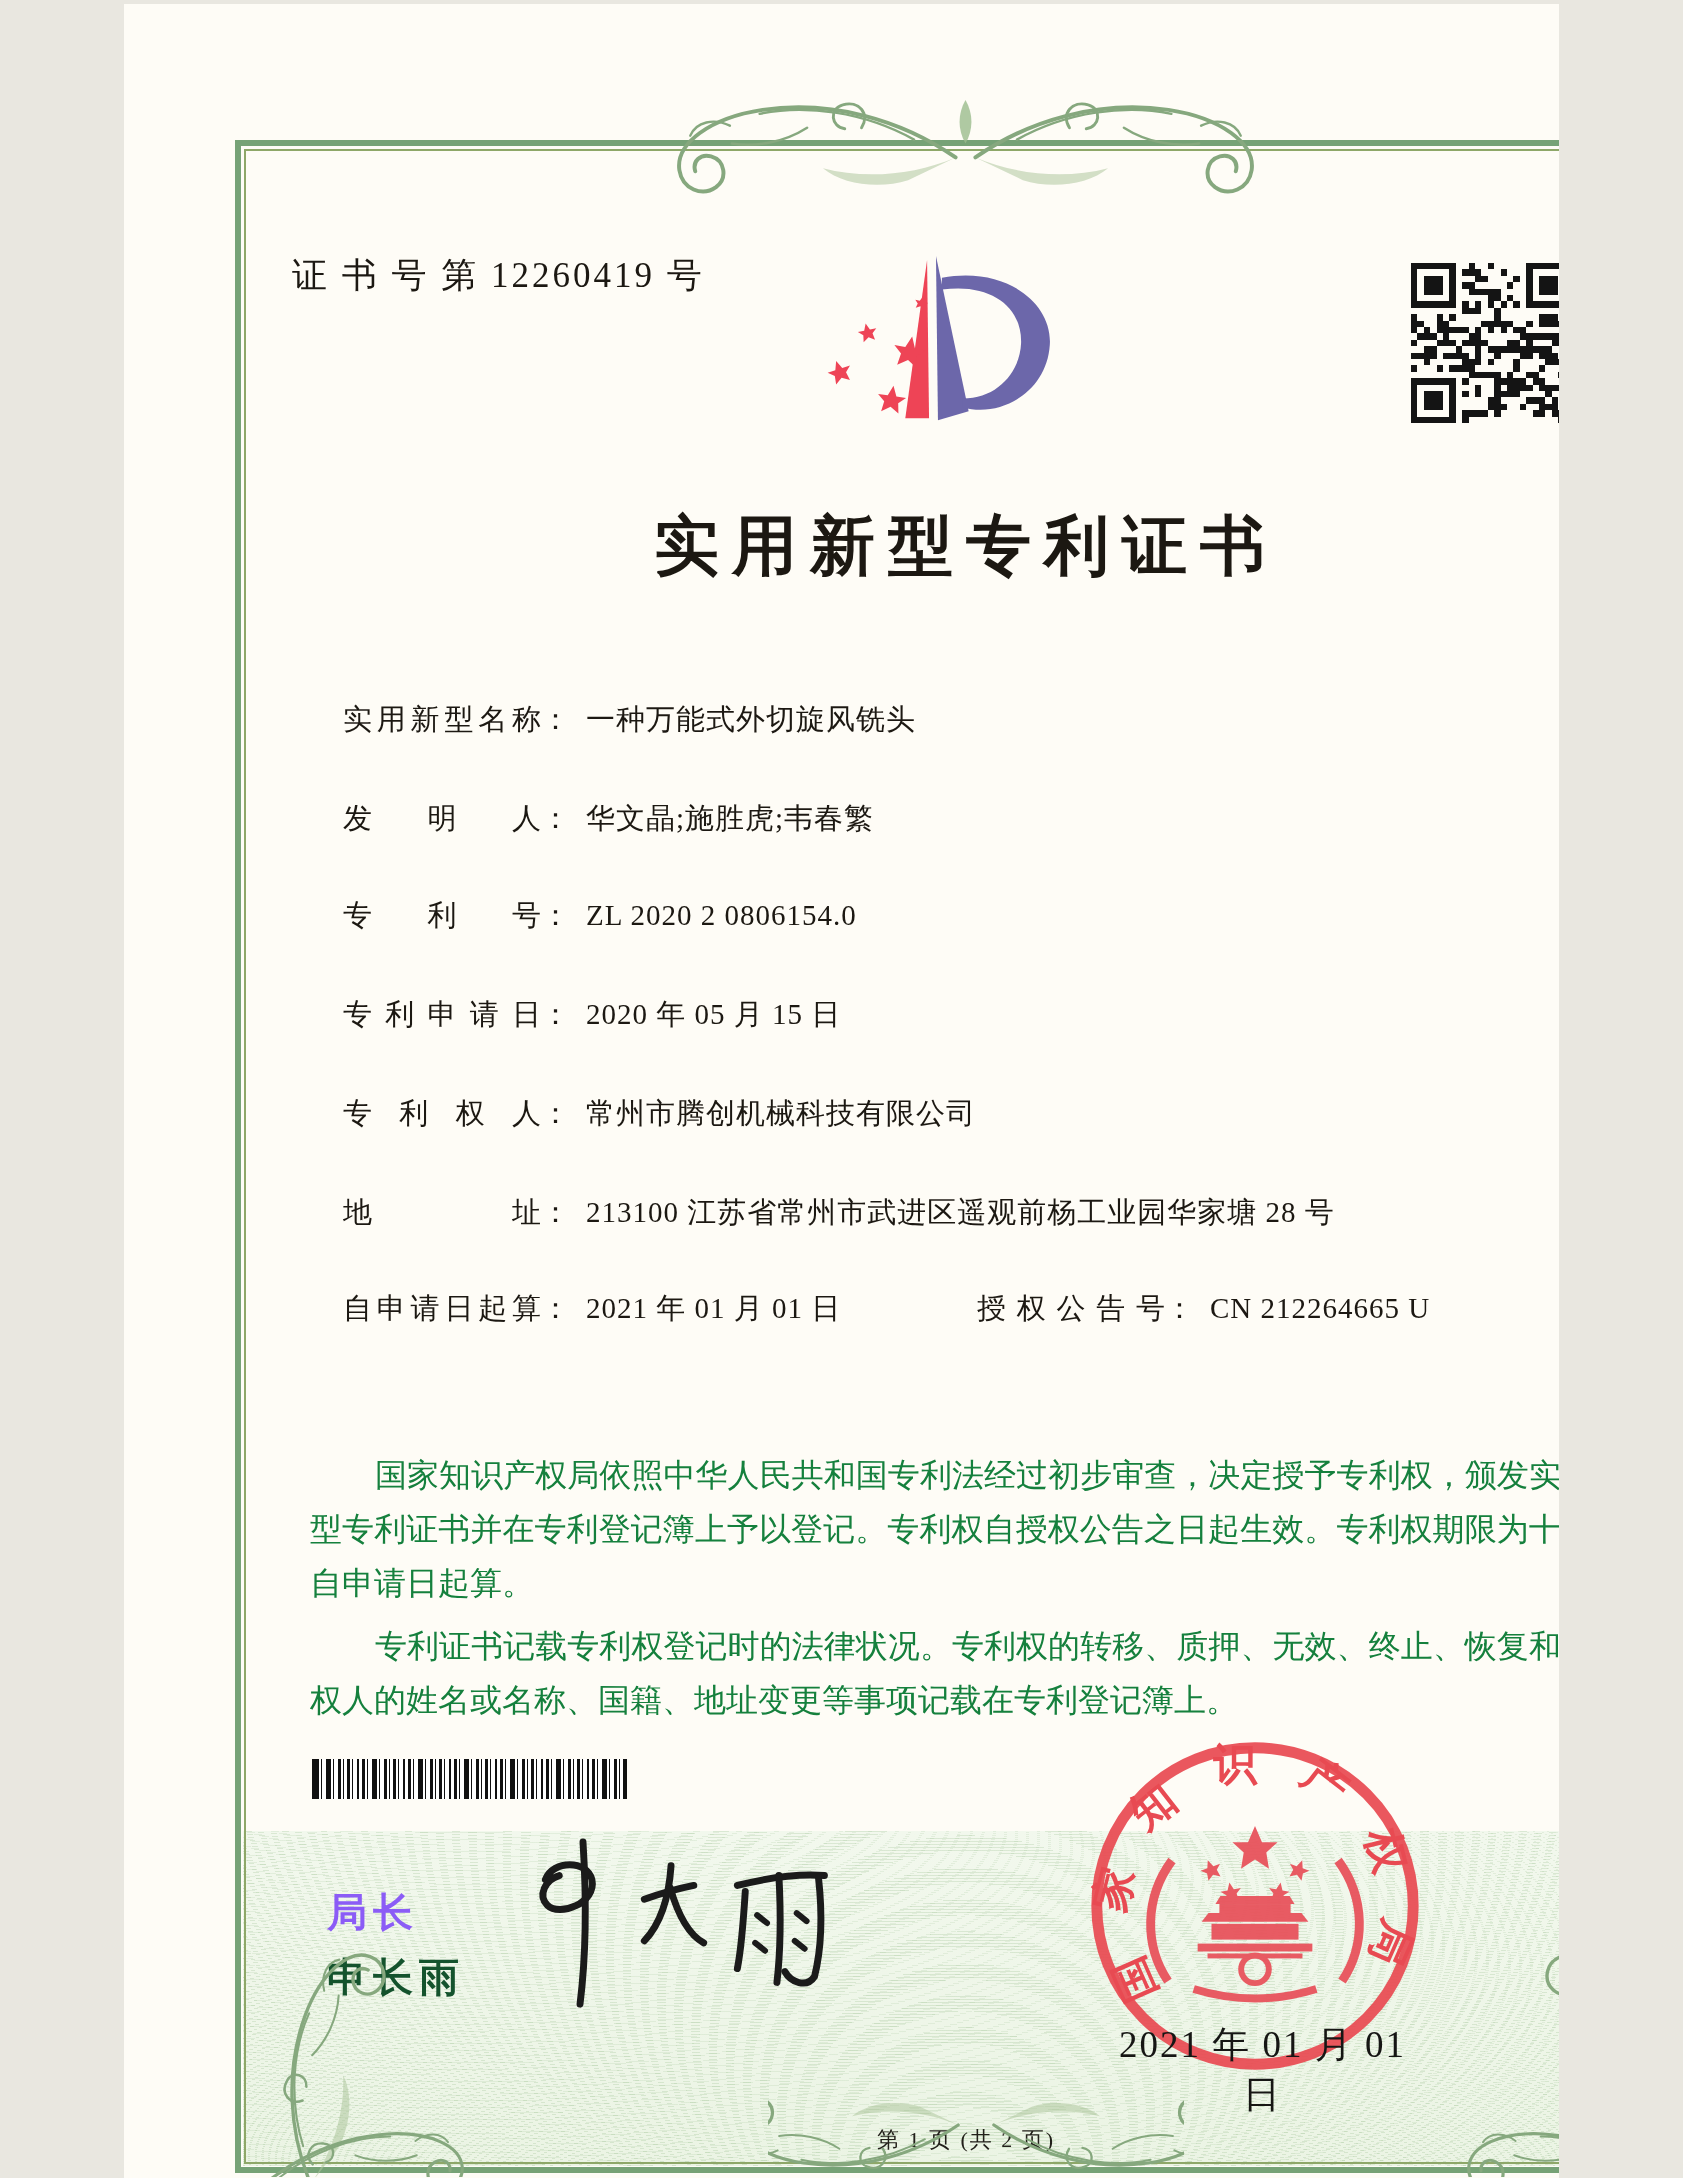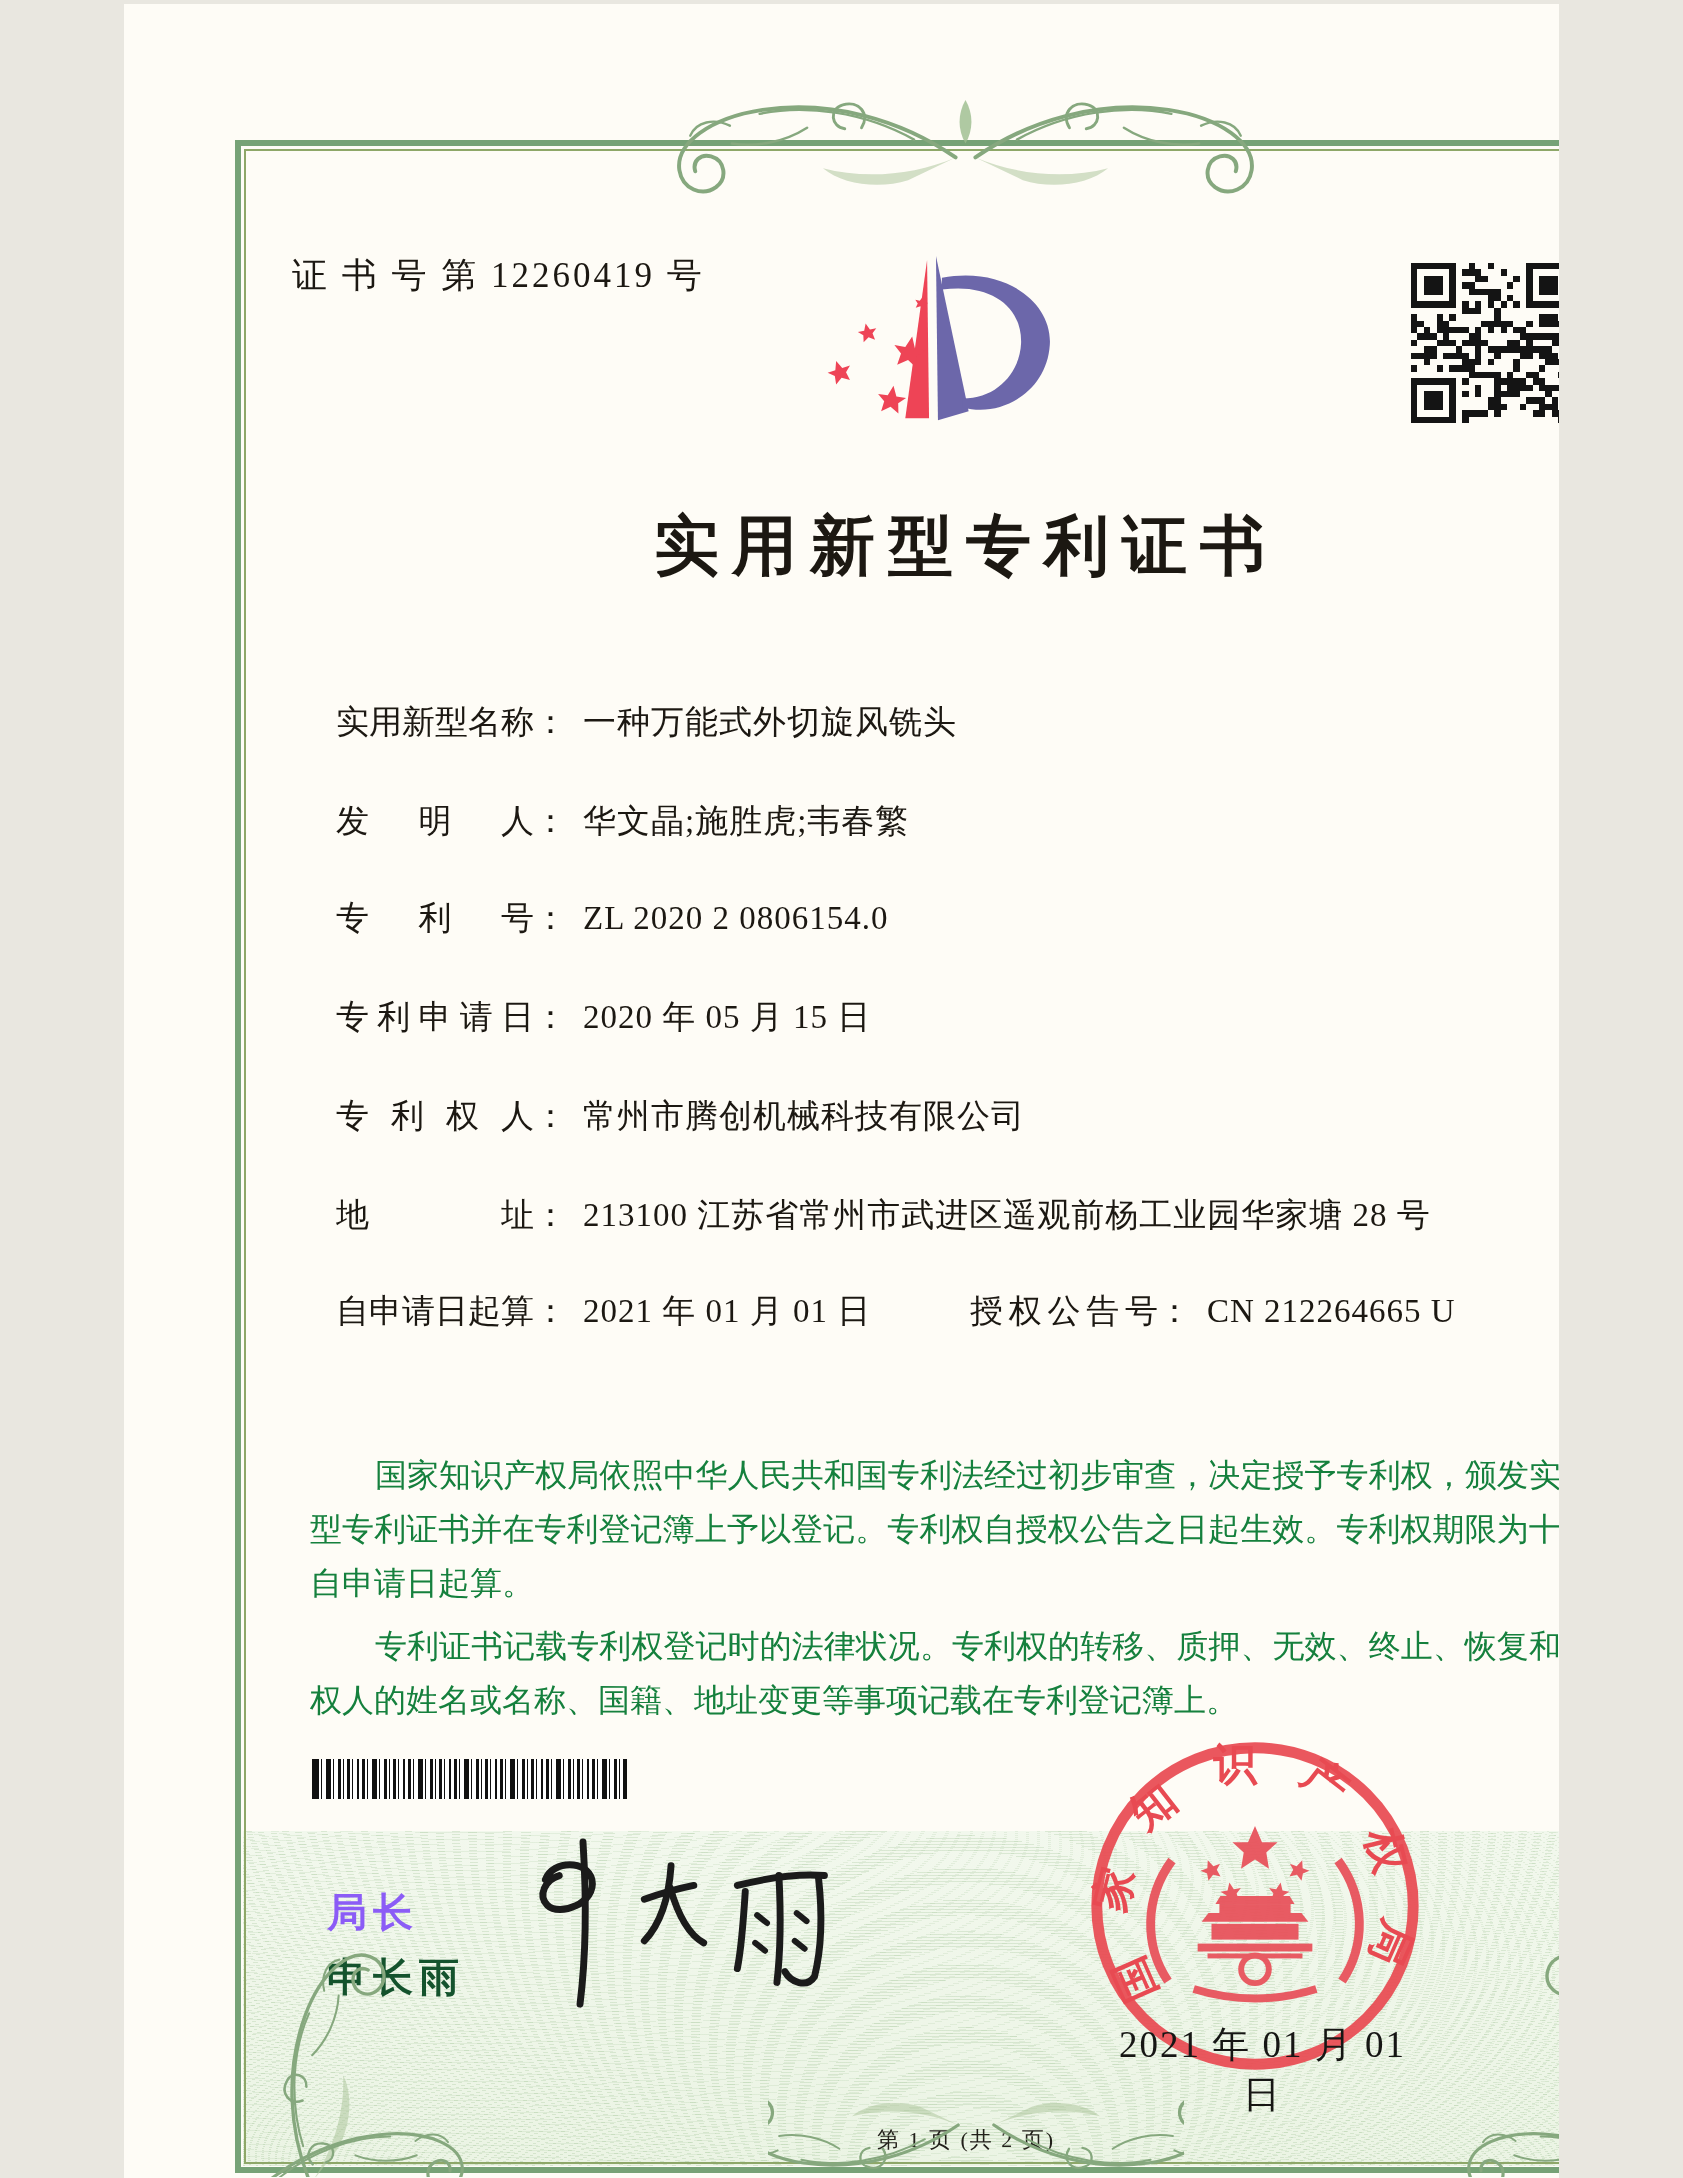--- a/index.html
+++ b/index.html
@@ -23,21 +23,21 @@
       repeating-radial-gradient(120% 85% at 50% 135%, rgba(132,176,120,.22) 0 1.5px, rgba(255,255,255,0) 1.5px 9px),
       repeating-radial-gradient(140% 95% at 15% -45%, rgba(132,176,120,.14) 0 1.5px, rgba(255,255,255,0) 1.5px 11px),
       linear-gradient(#f2f8ed,#ebf4e4);
   }
   
   .cert-no{position:absolute;left:168px;top:248px;font-size:35px;letter-spacing:3px;z-index:2;}
   .title{
     position:absolute;left:111px;top:498px;width:1462px;text-align:center;
     font-size:65px;font-weight:bold;letter-spacing:13px;z-index:2;
   }
-  .row{position:absolute;left:212px;width:1317px;font-size:33px;white-space:nowrap;z-index:2;}
+  .row{position:absolute;left:219px;width:1317px;font-size:29px;white-space:nowrap;z-index:2;}
   .f-label{display:inline-block;width:198px;text-align:justify;text-align-last:justify;vertical-align:top;}
   .f-colon{display:inline-block;}
   .f-value{display:inline-block;margin-left:16px;letter-spacing:1px;}
   .pair2{position:absolute;left:634px;top:0;}
   .pair2 .f-label{width:188px;}
   .body-text{
     position:absolute;left:186px;top:1444px;width:1315px;z-index:2;
     font-size:32px;line-height:54px;text-align:justify;color:#15803d;
   }
   .body-text p{margin:0;text-indent:65px;}

